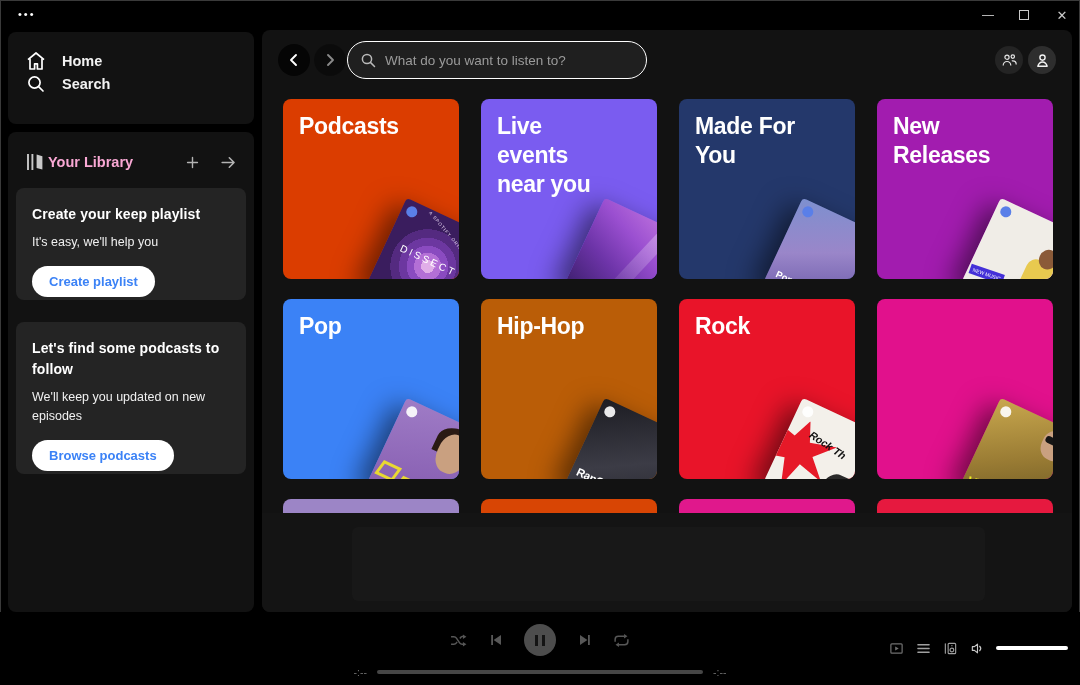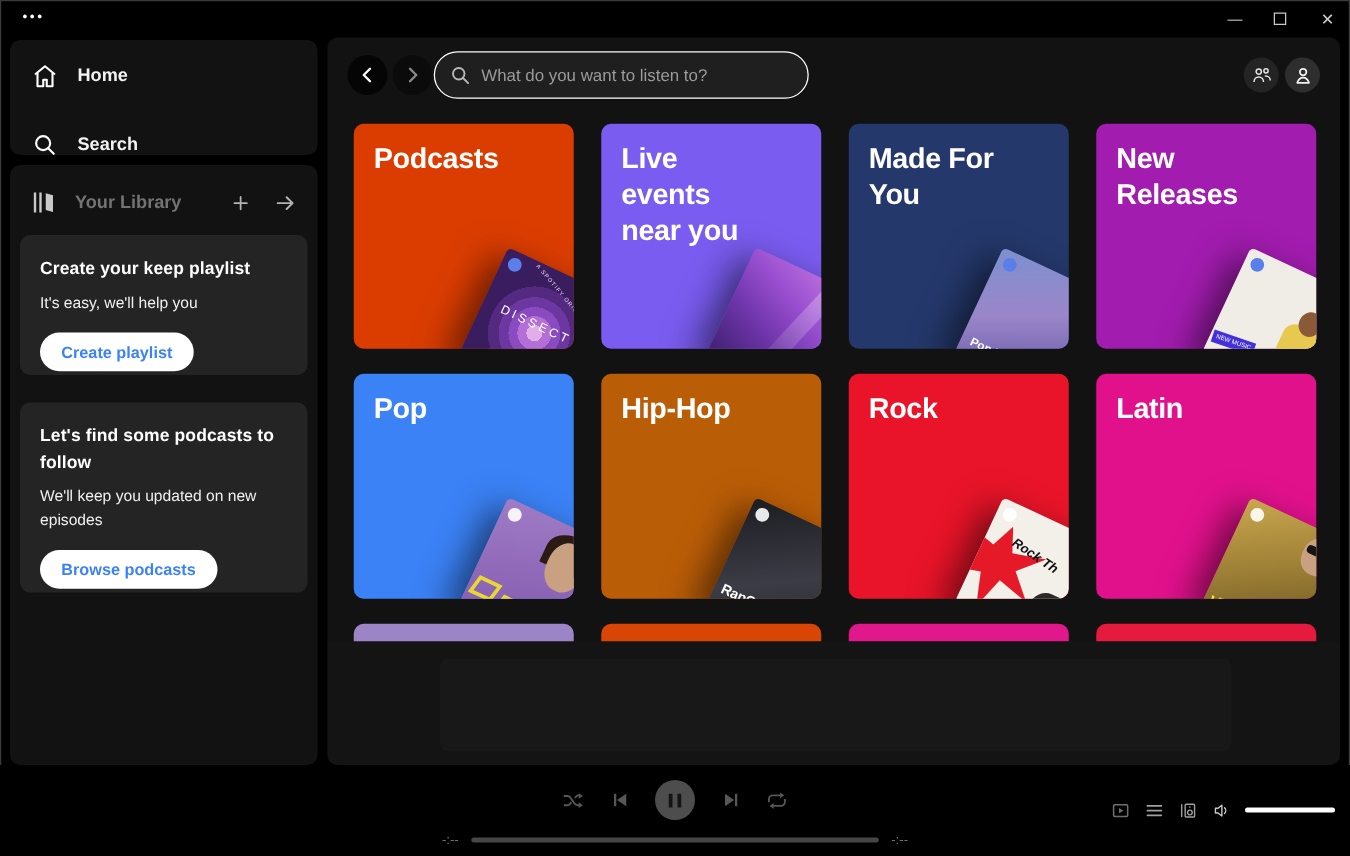--- a/index.html
+++ b/index.html
@@ -17,21 +17,21 @@
   .max-box { width:10px; height:10px; border:1px solid #c9c9c9; }
 
   
   .panel { background:#121212; border-radius:8px; position:absolute; }
   .nav-box { left:8px; top:32px; width:246px; height:92px; }
   .nav-item { position:absolute; left:16px; width:214px; height:32px; display:flex; align-items:center; gap:14px; color:#f2f2f2; font-weight:bold; font-size:14.5px; cursor:pointer; }
   .nav-item .nico { width:24px; height:24px; display:flex; align-items:center; justify-content:center; }
 
   .lib-box { left:8px; top:132px; width:246px; height:480px; }
   .lib-header { position:absolute; left:16px; top:12px; width:214px; height:36px; display:flex; align-items:center; }
-  .lib-title { display:flex; align-items:center; gap:12px; color:#737373; font-weight:bold; font-size:14.5px; cursor:pointer; }
+  .lib-title { display:flex; align-items:center; color:#f9a8d4; font-weight:bold; font-size:14.5px; cursor:pointer; }
   .lib-actions { margin-left:auto; display:flex; align-items:center; gap:16px; }
   .lib-actions .aico { width:20px; height:20px; display:flex; align-items:center; justify-content:center; cursor:pointer; }
 
   .side-card { position:absolute; left:8px; width:230px; background:#242424; border-radius:8px; padding:16px; color:#fff; }
   .card-1 { top:56px; height:112px; }
   .card-2 { top:190px; height:152px; }
   .side-card h3 { font-size:14px; font-weight:bold; line-height:21px; letter-spacing:.1px; }
   .side-card p { font-size:12.5px; line-height:19px; margin-top:8px; color:#f0f0f0; }
   .pill-btn { display:inline-block; margin-top:14px; background:#fff; color:#3b82f6; font-weight:bold; font-size:13px; padding:8px 17px; border-radius:17px; border:none; cursor:pointer; }
 
@@ -121,21 +121,21 @@
   <div class="panel nav-box">
     <div class="nav-item" style="top:13px;">
       <span class="nico">
         <svg width="24" height="24" viewBox="0 0 24 24" fill="none" stroke="#fff" stroke-width="1.7" stroke-linejoin="round">
             <path d="M4 10.6L12 4l8 6.6"></path>
             <path d="M6 9.4V20h4.6v-5.2h2.8V20H18V9.4"></path>
           </svg>
       </span>
       <span>Home</span>
     </div>
-    <div class="nav-item" style="top:36px;margin-top:32px;">
+    <div class="nav-item" style="top:36px;">
       <span class="nico">
         <svg width="24" height="24" viewBox="0 0 24 24" fill="none" stroke="#fff" stroke-width="1.7">
             <circle cx="10.5" cy="10.5" r="5.6"></circle>
             <path d="M14.6 14.6L19 19" stroke-linecap="round"></path>
           </svg>
       </span>
       <span>Search</span>
     </div>
   </div>
 
@@ -265,21 +265,20 @@
     <div class="tile t6" style="background: rgb(233, 20, 41);">
       <h2>Rock</h2>
       <div class="art art-rock">
         <span class="mini-logo"></span>
         <span class="zig"></span>
           <span class="fig"></span>
         <span class="a-main">Rock Th</span>
       </div>
     </div>
     <div class="tile t7" style="background: rgb(225, 17, 140);">
-      <h2>Latin</h2>
       <div class="art art-viva">
         <span class="mini-logo"></span>
         <span class="head"></span>
           <span class="glasses"></span>
         <span class="a-main">VIVA LATINO</span>
       </div>
     </div>
 
     <div class="tile t8" style="background: rgb(156, 133, 198);"></div>
     <div class="tile t9" style="background: rgb(216, 69, 4);"></div>

